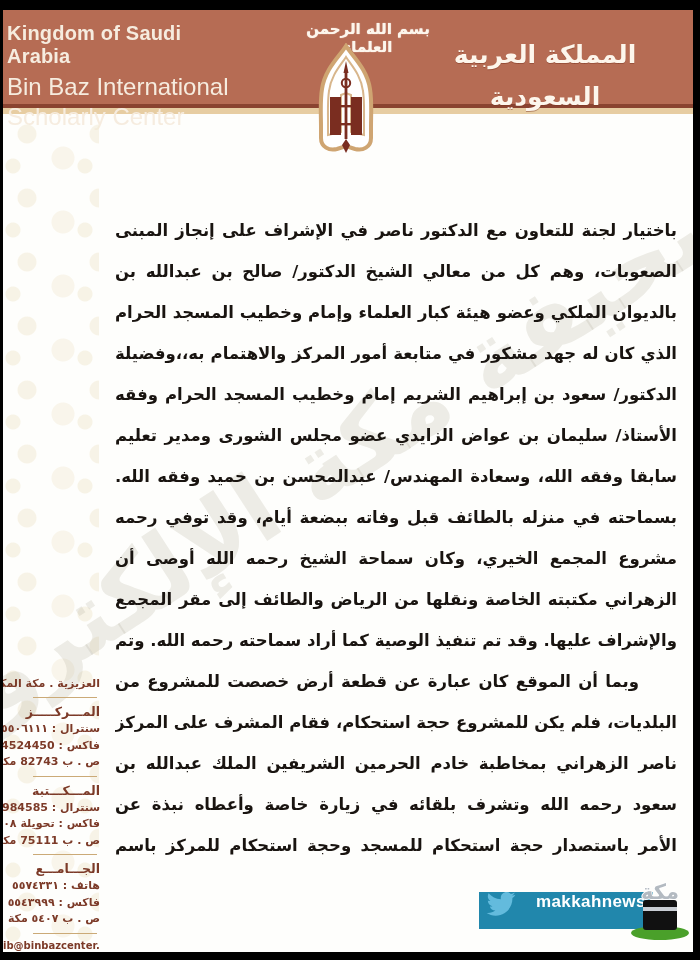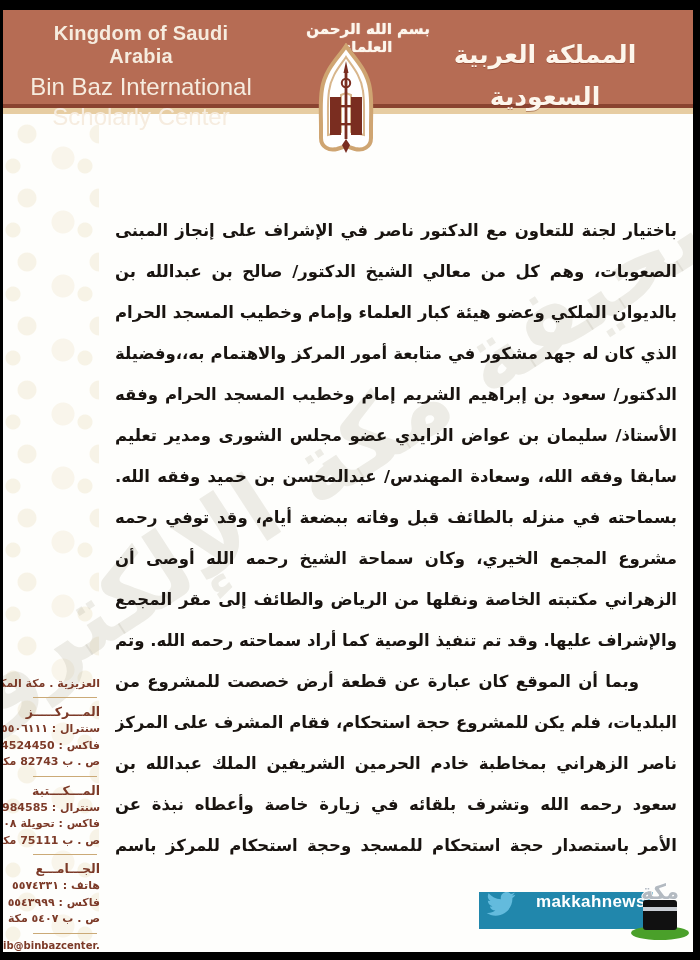--- a/index.html
+++ b/index.html
@@ -6,21 +6,21 @@
   html,body { width:700px; height:960px; }
   body { font-family:"DejaVu Sans", sans-serif; background:#000; }
   .frame { position:relative; width:700px; height:960px; background:#000; overflow:hidden; }
   .page { position:absolute; left:3px; top:10px; width:690px; height:942px; background:#fefefc; overflow:hidden; }
 
   
   .band { position:absolute; left:0; top:0; width:100%; height:94px; background:var(--band); }
   .band-edge-dark { position:absolute; left:0; top:94px; width:100%; height:4px; background:var(--band-dark); }
   .band-edge-tan  { position:absolute; left:0; top:98px; width:100%; height:6px; background:var(--band-tan); }
 
-  .eng-block { position:absolute; left:24px; top:12px; width:228px; text-align:center;
+  .eng-block { position:absolute; left:4px; top:12px; width:228px; text-align:left;
                color:#f6ecdf; font-family:"Liberation Sans", sans-serif; }
   .eng-line1 { font-size:20px; font-weight:bold; letter-spacing:.2px; margin-bottom:4px; }
   .eng-line2, .eng-line3 { font-size:24px; font-weight:400; line-height:30px; }
 
   .bismillah { position:absolute; left:283px; top:10px; width:164px; text-align:center;
                color:#fdf6ec; font-size:15px; font-weight:bold; direction:rtl;
                text-shadow:0 0 1px #fff; }
 
   .callig { position:absolute; right:14px; top:8px; width:268px; text-align:center;
             color:#fdf6ec; direction:rtl; font-weight:bold;

